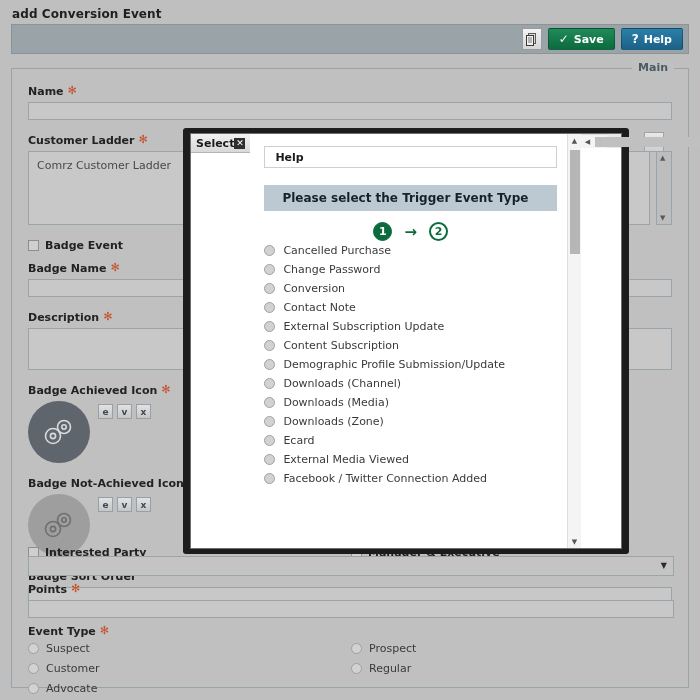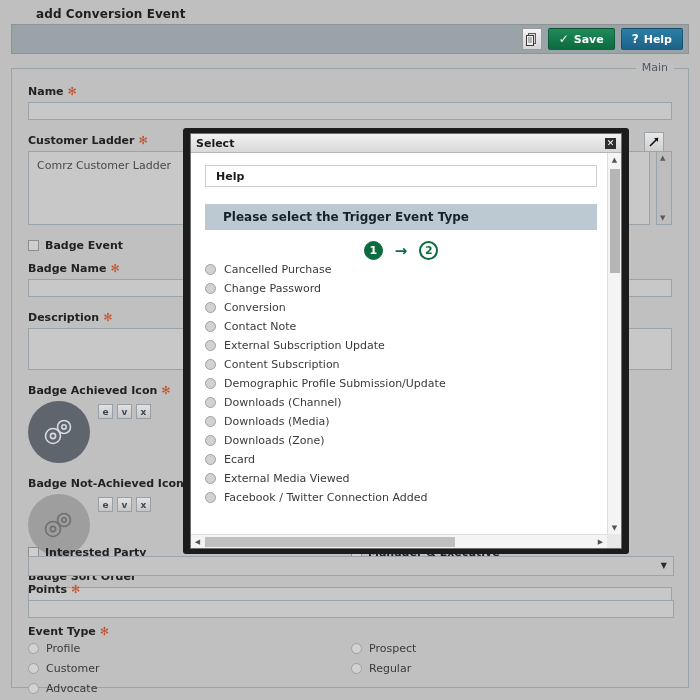--- a/index.html
+++ b/index.html
@@ -10,21 +10,20 @@
     font-family:"DejaVu Sans", sans-serif;
     font-size:11px; color:#333;
     position:relative;
   }
 
   
   .page-title {
     position:absolute; left:12px; top:7px;
     font-size:12px; font-weight:bold; color:#1f1f1f;
     letter-spacing:0.1px;
-    margin-left:24px;
   }
 
   
   .toolbar {
     position:absolute; left:11px; top:24px; width:678px; height:30px;
     background:#9aa3a7;
     border:1px solid #8c9498;
     display:flex; align-items:center; justify-content:flex-end;
     padding-right:5px; gap:6px;
   }
@@ -48,27 +47,27 @@
 
   
   .fieldset {
     position:absolute; left:11px; top:68px; width:678px; height:620px;
     border:1px solid #9aa4ab;
     background:#c0c0c0;
   }
   .legend {
     position:absolute; right:14px; top:-8px;
     background:#c0c0c0; padding:0 6px;
-    font-size:11px; font-weight:normal; color:#4a5a66;
+    font-size:11px; font-weight:bold; color:#4a5a66;
   }
   .inner { padding:16px 16px 0 16px; position:relative; height:100%; }
 
   .label {
     font-size:11px; font-weight:bold; color:#222;
-    margin-bottom:4px; display:flex; align-items:center; gap:4px;
+    margin-bottom:4px; display:flex; gap:4px;
   }
   .req { color:#c4502a; font-size:11px; line-height:1; }
 
   .field { margin-bottom:14px; }
   .textinput {
     width:100%; height:18px;
     background:#c8c8c8; border:1px solid #9aa4ab;
   }
   .textarea-wrap { display:flex; align-items:flex-start; gap:6px; }
   .textarea {
@@ -135,21 +134,21 @@
   .bg-row .c span { font-size:11px; font-weight:bold; color:#222; }
 
   
   .modal-shadow {
     position:absolute; left:183px; top:128px; width:446px; height:426px;
     background:#1c1c1c; border-radius:3px;
   }
   .modal {
     position:absolute; left:190px; top:133px; width:432px; height:416px;
     background:#ffffff; border:1px solid #6e6e6e;
-    display:flex; flex-direction:column;
+    display:flex; flex-direction:row;
   }
   .modal-title {
     height:19px; flex:none;
     background:linear-gradient(#f2f2f2,#d8d8d8);
     border-bottom:1px solid #b5b5b5;
     display:flex; align-items:center; padding:0 5px;
   }
   .modal-title .t { font-size:11px; font-weight:bold; color:#1a1a1a; flex:1; }
   .modal-close {
     width:11px; height:11px; background:#2f2f2f; color:#fff;
@@ -368,21 +367,21 @@
 
     <div style="position:absolute; left:16px; top:556px; width:646px;">
       <div class="label">
         <span>Event Type</span>
         <span class="req">✻</span>
       </div>
       <div class="radio-grid">
         <div class="radio-col">
           <div class="radio-row">
             <span class="radio"></span>
-            <span>Profile</span>
+            <span>Suspect</span>
           </div>
           <div class="radio-row">
             <span class="radio"></span>
             <span>Customer</span>
           </div>
           <div class="radio-row">
             <span class="radio"></span>
             <span>Advocate</span>
           </div>
         </div>

